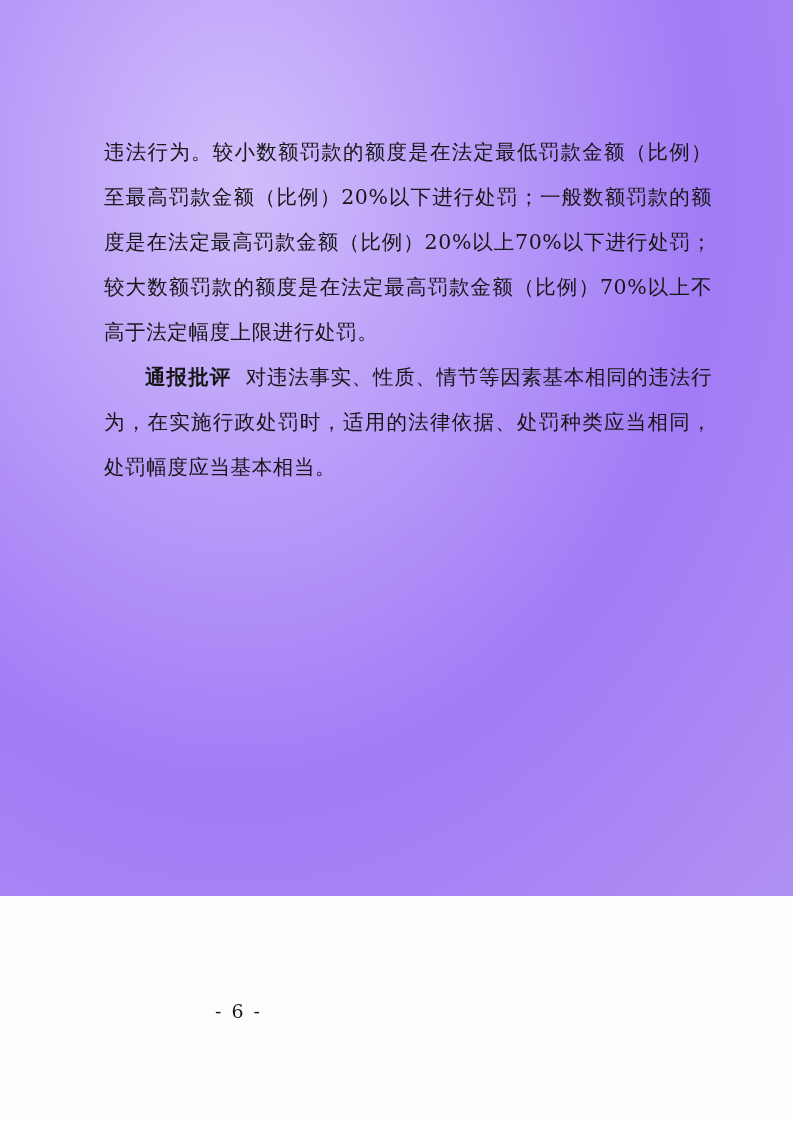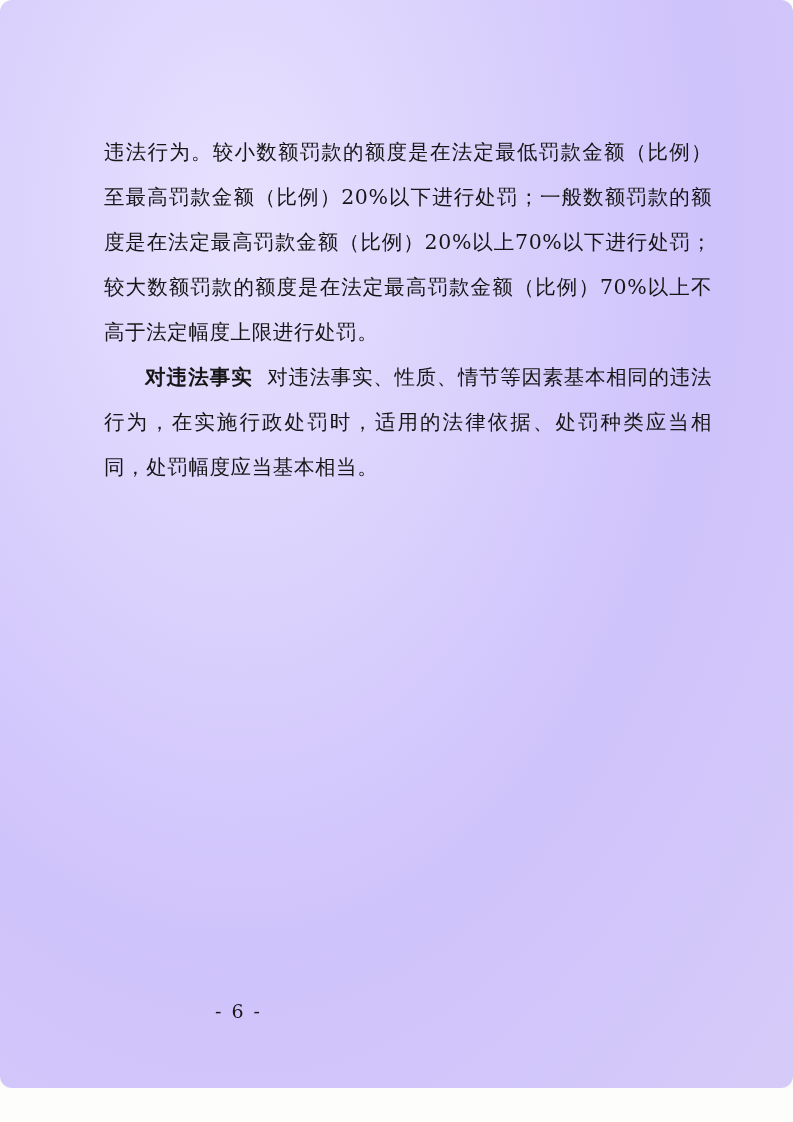--- a/index.html
+++ b/index.html
@@ -10,24 +10,23 @@
     width: 793px;
     height: 1122px;
     background: #fdfdfb;
     font-family: "DejaVu Serif", "Liberation Serif", serif;
     color: #1c1c1c;
     overflow: hidden;
   }
   .page {
     position: relative;
     width: 793px;
-    height: 1088px;
-    background: #c4b5fd;
+    height: 896px;
+    background: #8b5cf6;
     box-sizing: border-box;
-    border-radius: 12px;
   }
   
   .page::before {
     content: "";
     position: absolute;
     inset: 0;
     background:
       radial-gradient(ellipse at 30% 20%, rgba(255,255,255,0.6) 0%, rgba(250,249,245,0.2) 60%, rgba(245,243,237,0.35) 100%);
     pointer-events: none;
   }
@@ -76,21 +75,21 @@
 <body>
 
 <div class="page">
 
   <div class="content">
 
     <p class="para">违法行为。较小数额罚款的额度是在法定最低罚款金额（比例）至最高罚款金额（比例）20%以下进行处罚；一般数额罚款的额度是在法定最高罚款金额（比例）20%以上70%以下进行处罚；较大数额罚款的额度是在法定最高罚款金额（比例）70%以上不高于法定幅度上限进行处罚。</p>
 
 
 
-    <p class="para indent"><span class="art-label">对违法事实</span><span>&nbsp;&nbsp;</span><span>对违法事实、性质、情节等因素基本相同的违法行为，在实施行政处罚时，适用的法律依据、处罚种类应当相同，处罚幅度应当基本相当。</span></p>
+    <p class="para indent"><span class="art-label">通报批评</span><span>&nbsp;&nbsp;</span><span>对违法事实、性质、情节等因素基本相同的违法行为，在实施行政处罚时，适用的法律依据、处罚种类应当相同，处罚幅度应当基本相当。</span></p>
 
 
   </div>
 
   <div class="footer">
     <span class="pg-inner">- 6 -</span>
   </div>
 
 </div>
 

